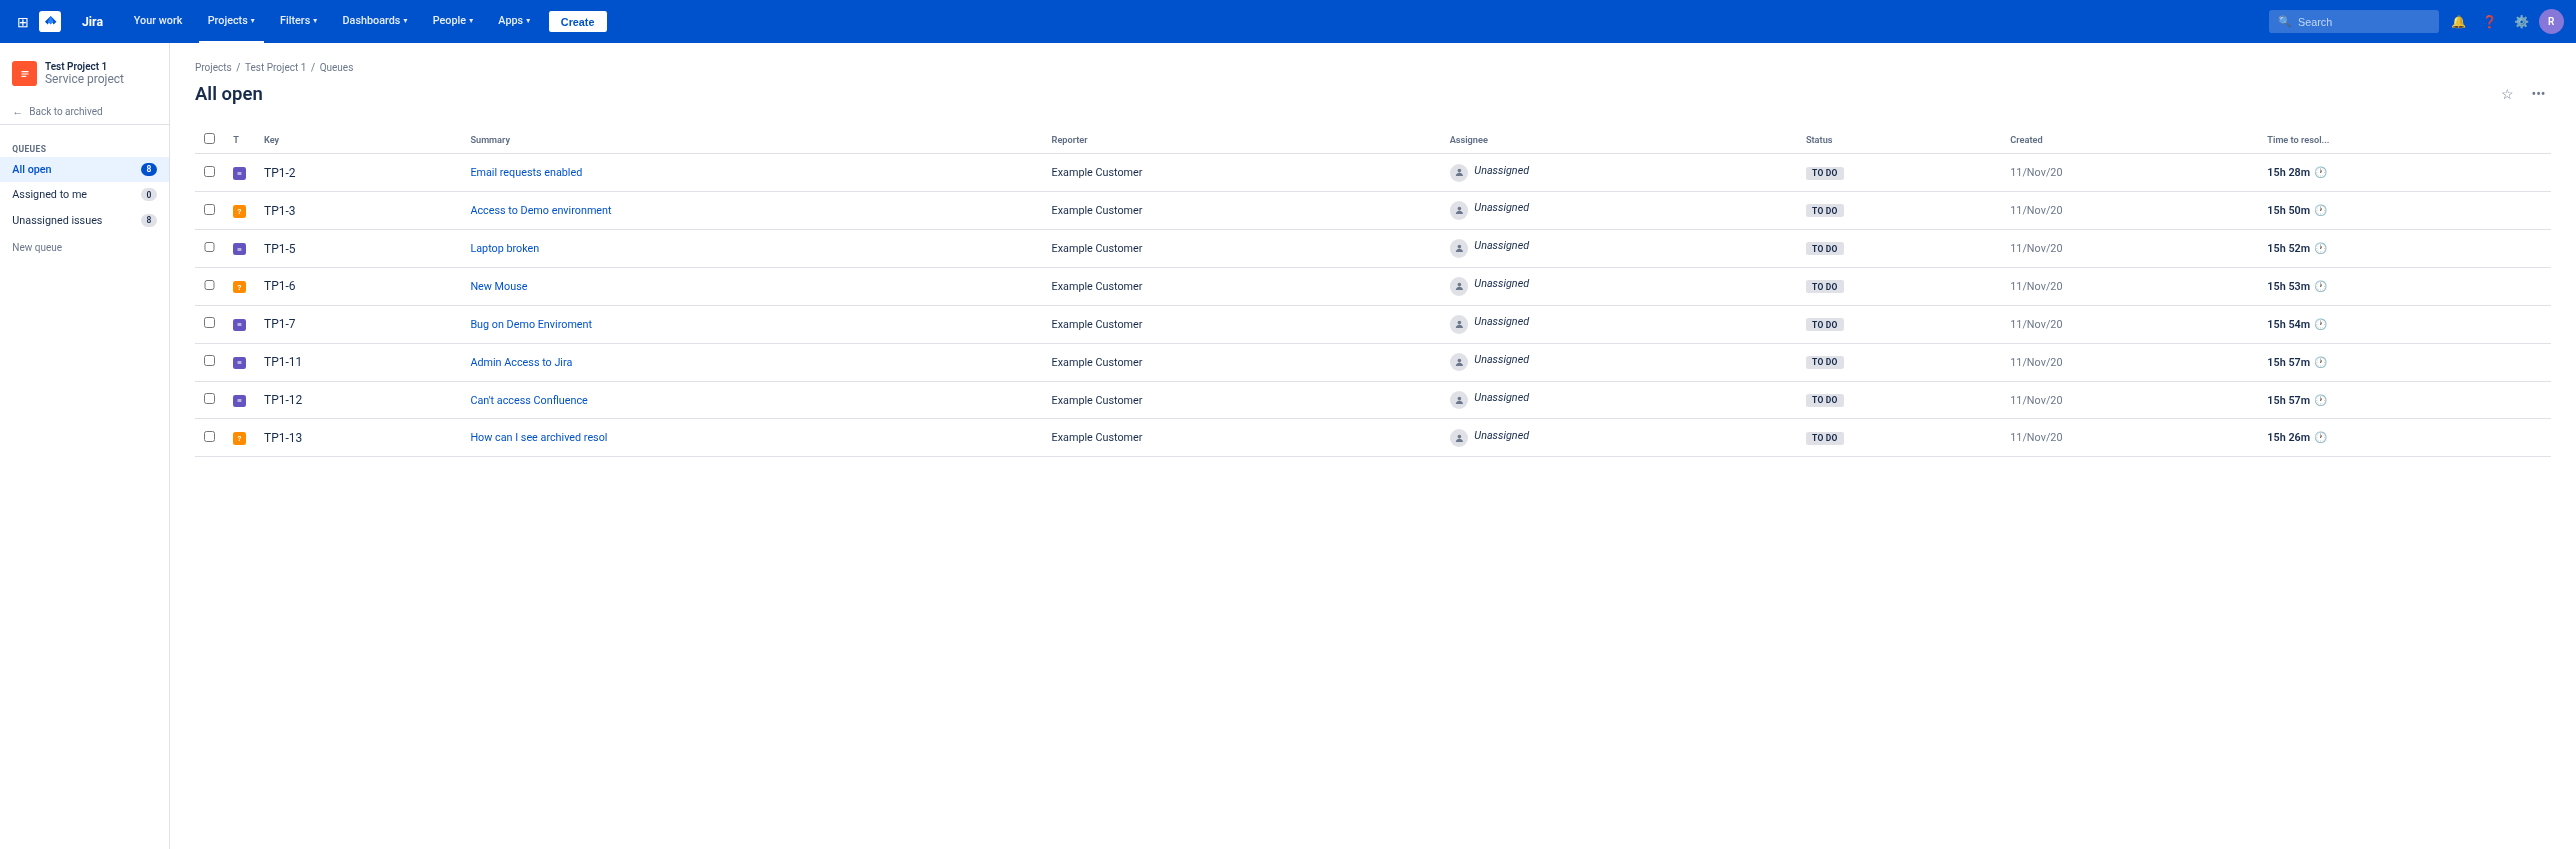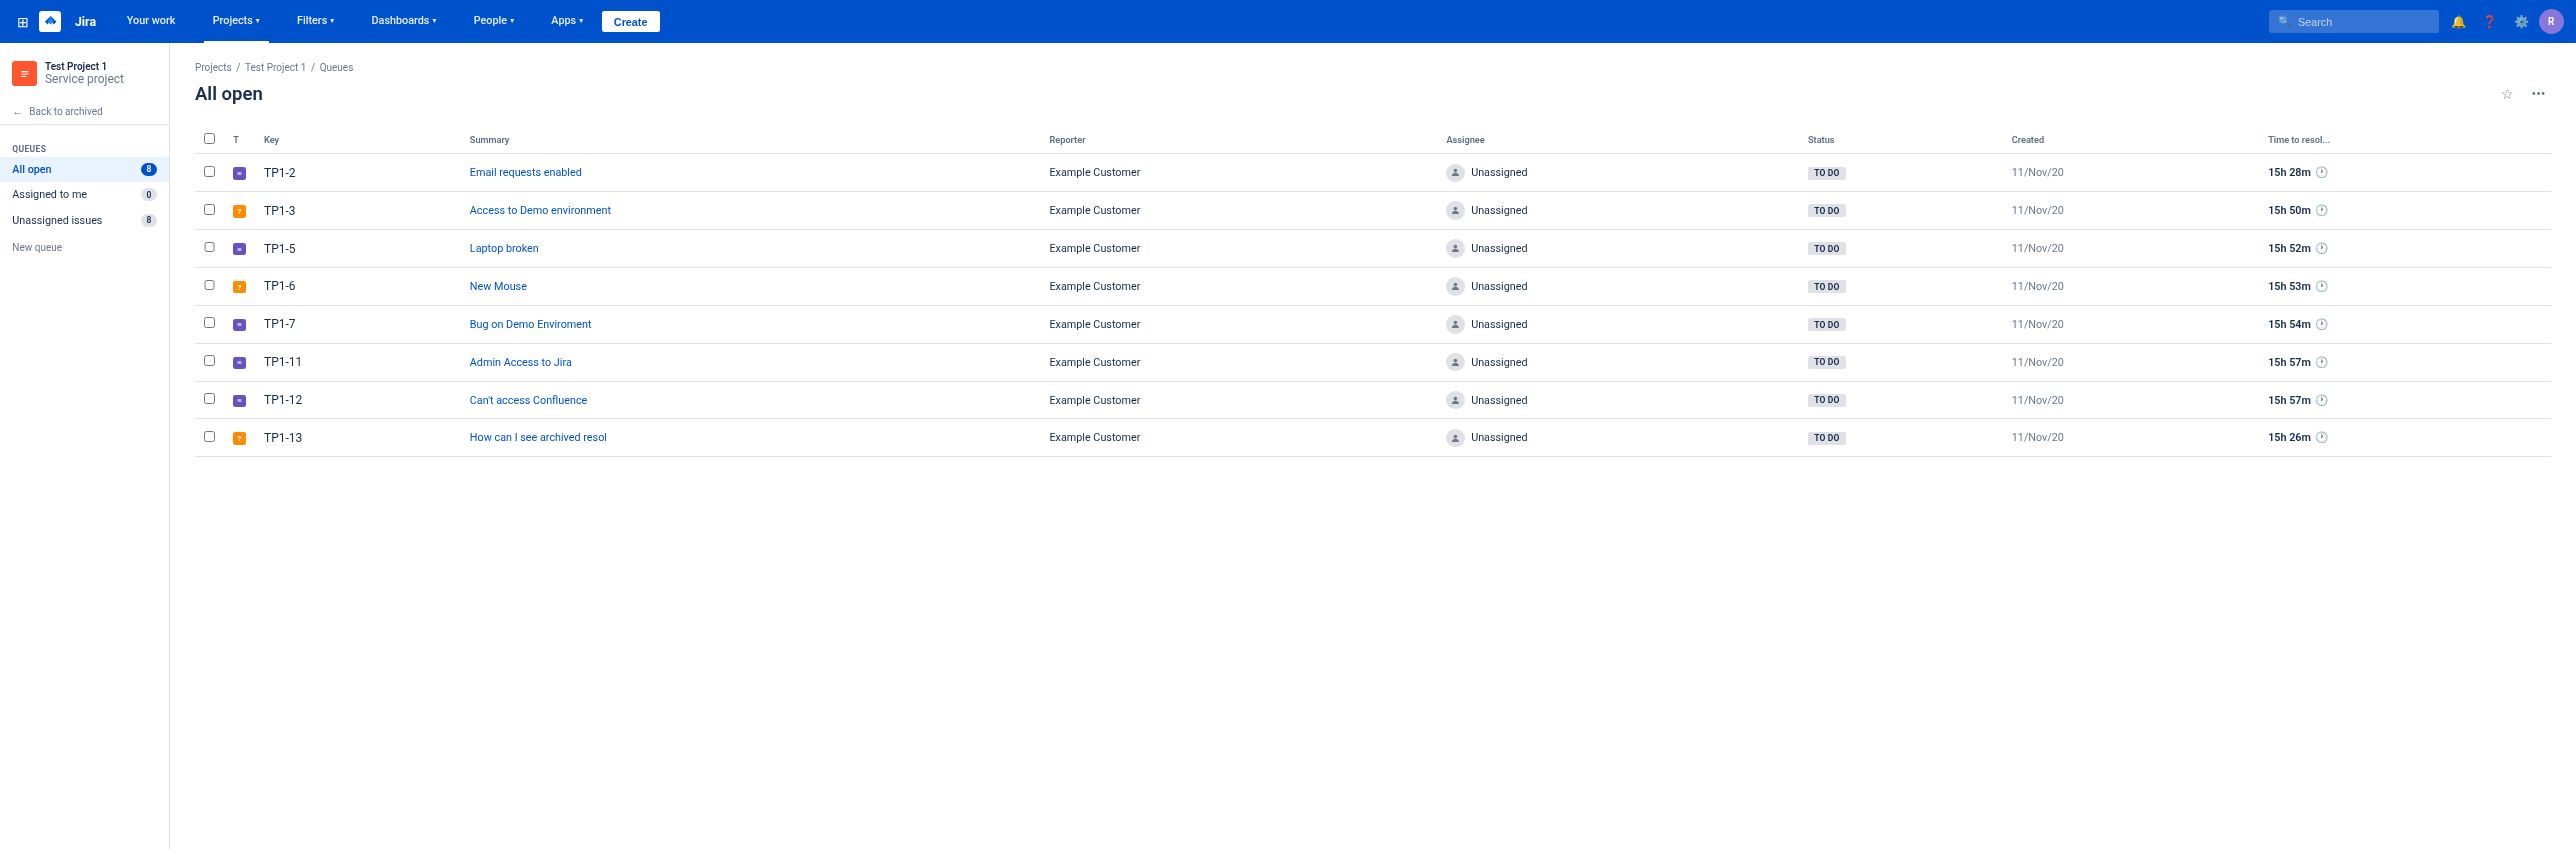--- a/index.html
+++ b/index.html
@@ -5,24 +5,24 @@
     * { box-sizing: border-box; margin: 0; padding: 0; }
     body { font-family: -apple-system, BlinkMacSystemFont, 'Segoe UI', Roboto, sans-serif; font-size: 10.8px; color: #172b4d; background: #fff; }
 
     
     .top-nav {
       display: flex; align-items: center; height: 43px;
       background: #0052cc; padding: 0 12.3px; gap: 6.2px;
       position: fixed; top: 0; left: 0; right: 0; z-index: 100;
     }
     .top-nav .grid-icon { color: #fff; font-size: 14px; cursor: pointer; padding: 4.6px; }
-    .top-nav .jira-logo { display: flex; align-items: center; gap: 14px; color: #fff; font-weight: 700; font-size: 12.3px; margin-right: 6.2px; }
+    .top-nav .jira-logo { display: flex; align-items: center; gap: 21px; color: #fff; font-weight: 700; font-size: 12.3px; margin-right: 6.2px; }
     .top-nav .jira-logo .logo-icon { width: 21.6px; height: 21.6px; background: #fff; border-radius: 3.1px; display: flex; align-items: center; justify-content: center; }
     .top-nav .jira-logo .logo-icon svg { width: 15.4px; height: 15.4px; }
-    .top-nav nav { display: flex; align-items: center; gap: 19px; text-align: center; }
+    .top-nav nav { display: flex; align-items: center; gap: 7px; text-align: center; }
     .top-nav nav a {
       color: rgba(255,255,255,0.9); padding: 0 9.2px; height: 43px;
       display: flex; align-items: center; gap: 3.1px;
       text-decoration: none; font-size: 10.8px; font-weight: 500;
       border-bottom: 2.3px solid transparent; cursor: pointer;
       white-space: nowrap;
     }
     .top-nav nav a.active { border-bottom-color: #fff; }
     .top-nav nav a .chevron { font-size: 7.7px; }
     .top-nav .create-btn {
@@ -153,21 +153,21 @@
     .issues-table td.time-col { white-space: nowrap; font-weight: 600; }
 
     .type-icon {
       width: 12.3px; height: 12.3px; border-radius: 2.3px;
       display: inline-flex; align-items: center; justify-content: center;
       font-size: 7.7px; font-weight: 700; color: #fff; flex-shrink: 0;
     }
     .type-icon.service { background: #6554c0; }
     .type-icon.question { background: #ff8b00; }
 
-    .assignee-cell { display: flex; align-items: center; gap: 6.2px; }
+    .assignee-cell { display: flex; gap: 6.2px; font-style: italic; }
     .user-avatar-sm {
       width: 18.5px; height: 18.5px; border-radius: 50%;
       background: #dfe1e6; display: flex; align-items: center;
       justify-content: center; color: #6b778c; font-size: 10px; flex-shrink: 0;
     }
 
     .status-badge {
       display: inline-flex; align-items: center; padding: 1.5px 6.2px;
       border-radius: 2.3px; font-size: 8.5px; font-weight: 700;
       letter-spacing: 0.02em; text-transform: uppercase;

